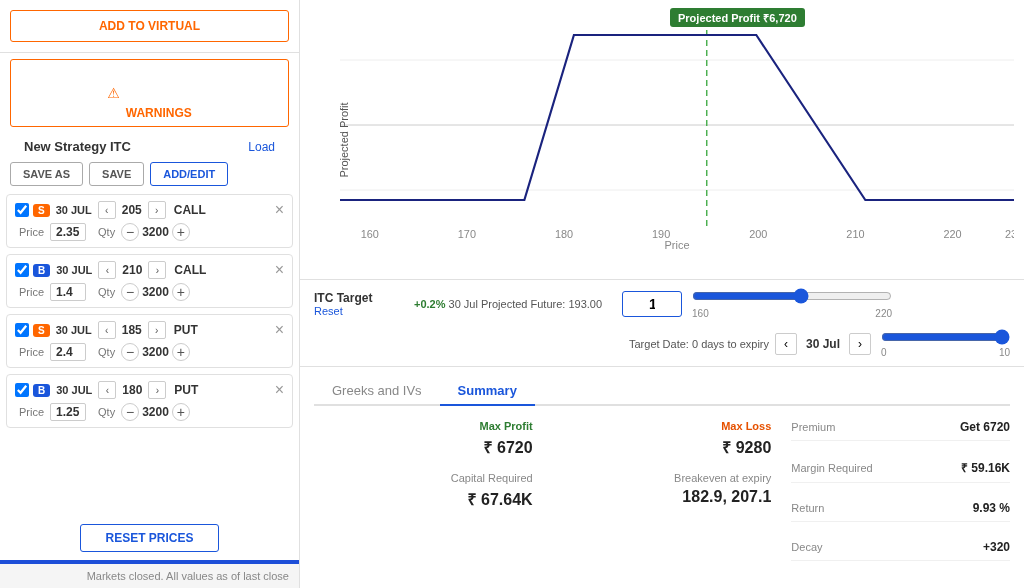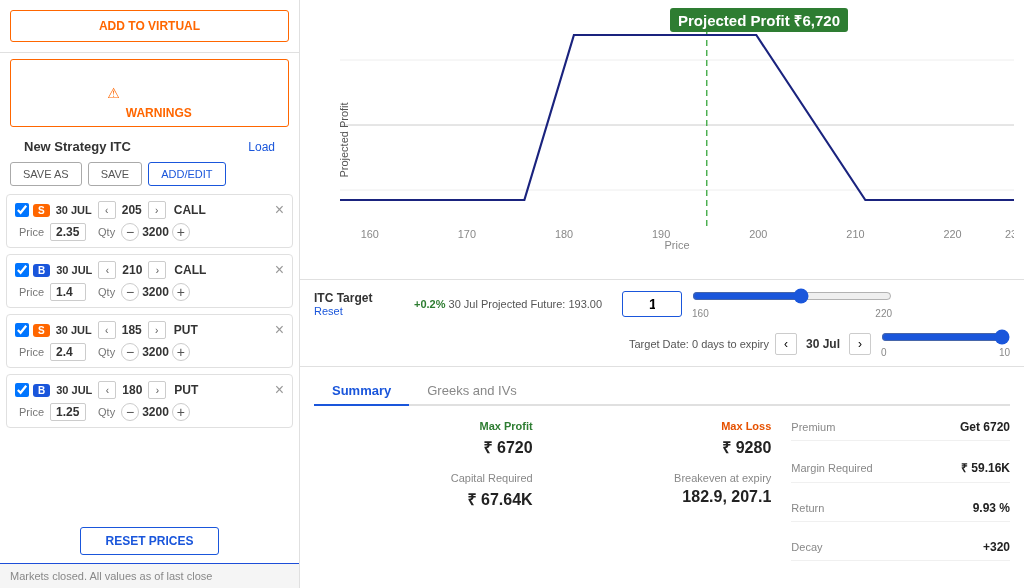--- a/index.html
+++ b/index.html
@@ -79,21 +79,21 @@
       padding: 4px 10px 8px;
     }
 
     .btn-save-as, .btn-save, .btn-add-edit {
       padding: 5px 12px;
       border: 1.5px solid #aaa;
       background: #fff;
       cursor: pointer;
       border-radius: 3px;
       font-size: 11px;
-      font-weight: normal;
+      font-weight: bold;
       color: #555;
     }
 
     .btn-add-edit { border-color: #1a56db; color: #1a56db; }
 
     .options-list {
       flex: 1;
       overflow-y: auto;
       padding: 0 6px;
     }
@@ -196,21 +196,22 @@
       border-radius: 3px;
       font-size: 12px;
       font-weight: bold;
     }
 
     .markets-closed {
       padding: 6px 10px;
       background: #f5f5f5;
       font-size: 11px;
       color: #888;
-      border-top: 1px solid #1d4ed8;
+      border-top: 4px solid #1d4ed8;
+      text-align: right;
     }
 
     
     .right-panel {
       flex: 1;
       display: flex;
       flex-direction: column;
       background: #fff;
       height: 588px;
       overflow: hidden;
@@ -233,21 +234,21 @@
       transform: translateY(-50%) rotate(-90deg);
       white-space: nowrap;
     }
 
     .profit-badge {
       position: absolute;
       top: 8px;
       left: 370px;
       background: #2e7d32;
       color: #fff;
-      font-size: 15px;
+      font-size: 11px;
       font-weight: bold;
       padding: 2px 8px;
       border-radius: 3px;
       z-index: 10;
     }
 
     svg.chart-svg {
       width: 100%;
       height: 230px;
     }
@@ -544,22 +545,22 @@
       <input type="range" class="date-range-input" min="0" max="10" value="10" style="">
       <div class="date-slider-range">
         <span>0</span>
         <span>10</span>
       </div>
     </div>
   </div>
 
   <div class="summary-area">
     <div class="tabs-row" id="tabs-row">
+        <div class="tab-item">Greeks and IVs</div>
         <div class="tab-item active">Summary</div>
-        <div class="tab-item">Greeks and IVs</div>
       </div>
 
     <div class="summary-grid">
 
       <div class="summary-col">
         <div class="stat-block">
           <div class="stat-label green">Max Profit</div>
           <div class="stat-value">₹ 6720</div>
         </div>
         <div class="stat-block">

